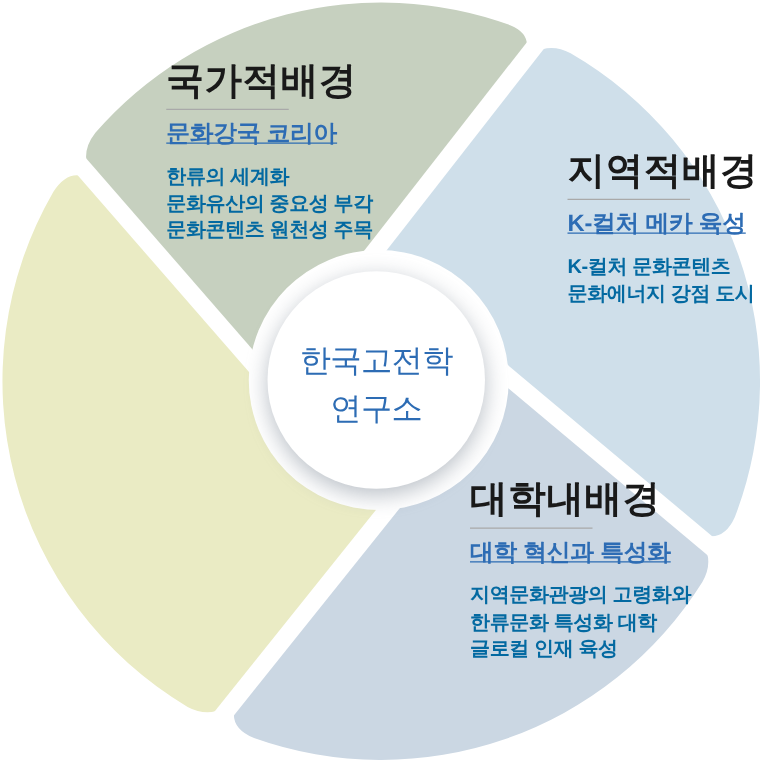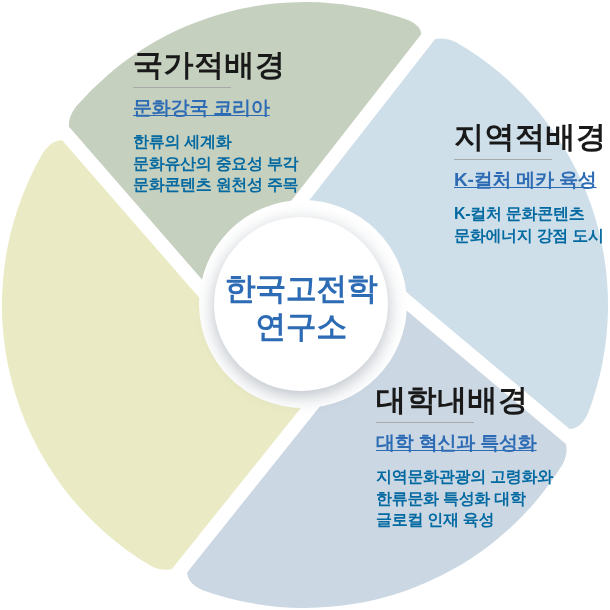--- a/index.html
+++ b/index.html
@@ -20,22 +20,22 @@
   .section .body{margin-top:12px;}
   .section .body .line{
     font-size:16px;line-height:21.5px;font-weight:600;color:#0369a1;letter-spacing:-0.3px;
   }
   #sec-national{left:133px;top:52px;}
   #sec-regional{left:415px;top:124px;margin-left:39px;}
   #sec-academic{left:37px;top:325px;}
   #sec-university{left:376px;top:387px;}
   #center-label{
     position:absolute;left:181px;top:270px;width:240px;
-    text-align:center;color:#2d6cb4;font-weight:700;
-    font-size:31px;line-height:38px;letter-spacing:-0.5px;
+    text-align:center;color:#2d6cb4;font-weight:400;
+    font-size:25px;line-height:38px;letter-spacing:-0.5px;
   }
 </style>
 </head>
 <body>
 
 <div id="stage">
 
   <svg id="wheel" width="610" height="610" viewBox="0 0 610 610">
 
     <path d="M 305,305 L 253.7,349.6 L 79.6,149.5

